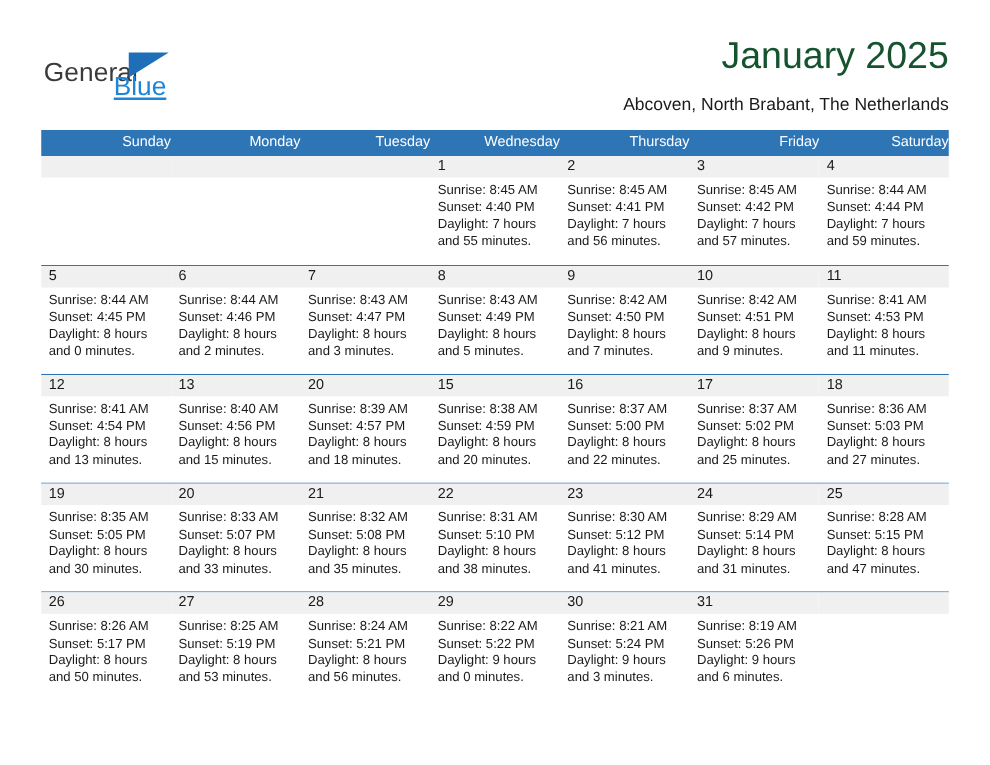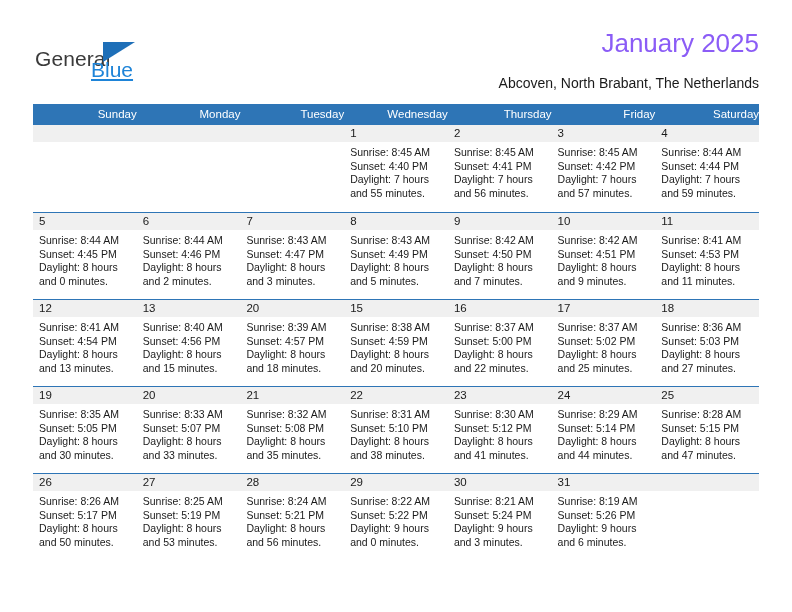--- a/index.html
+++ b/index.html
@@ -60,22 +60,22 @@
     top: 23px;
     font-size: 21px;
     color: #1e84d8;
     line-height: 25px;
     text-decoration: underline;
   }
   .title {
     position: absolute;
     right: 0;
     top: 0;
-    font-size: 26px;
-    color: #8b5cf6;
+    font-size: 30px;
+    color: #14532d;
     text-align: right;
     white-space: nowrap;
   }
   .subtitle {
     position: absolute;
     right: 0;
     top: 47px;
     font-size: 14px;
     color: #1a1a1a;
     text-align: left;
@@ -390,21 +390,21 @@
               <div>Daylight: 8 hours</div>
               <div>and 41 minutes.</div>
             </div>
           </div>
           <div class="day-cell">
             <div class="day-number-band">24</div>
             <div class="day-info">
               <div>Sunrise: 8:29 AM</div>
               <div>Sunset: 5:14 PM</div>
               <div>Daylight: 8 hours</div>
-              <div>and 44 minutes.</div>
+              <div>and 31 minutes.</div>
             </div>
           </div>
           <div class="day-cell">
             <div class="day-number-band">25</div>
             <div class="day-info">
               <div>Sunrise: 8:28 AM</div>
               <div>Sunset: 5:15 PM</div>
               <div>Daylight: 8 hours</div>
               <div>and 47 minutes.</div>
             </div>

